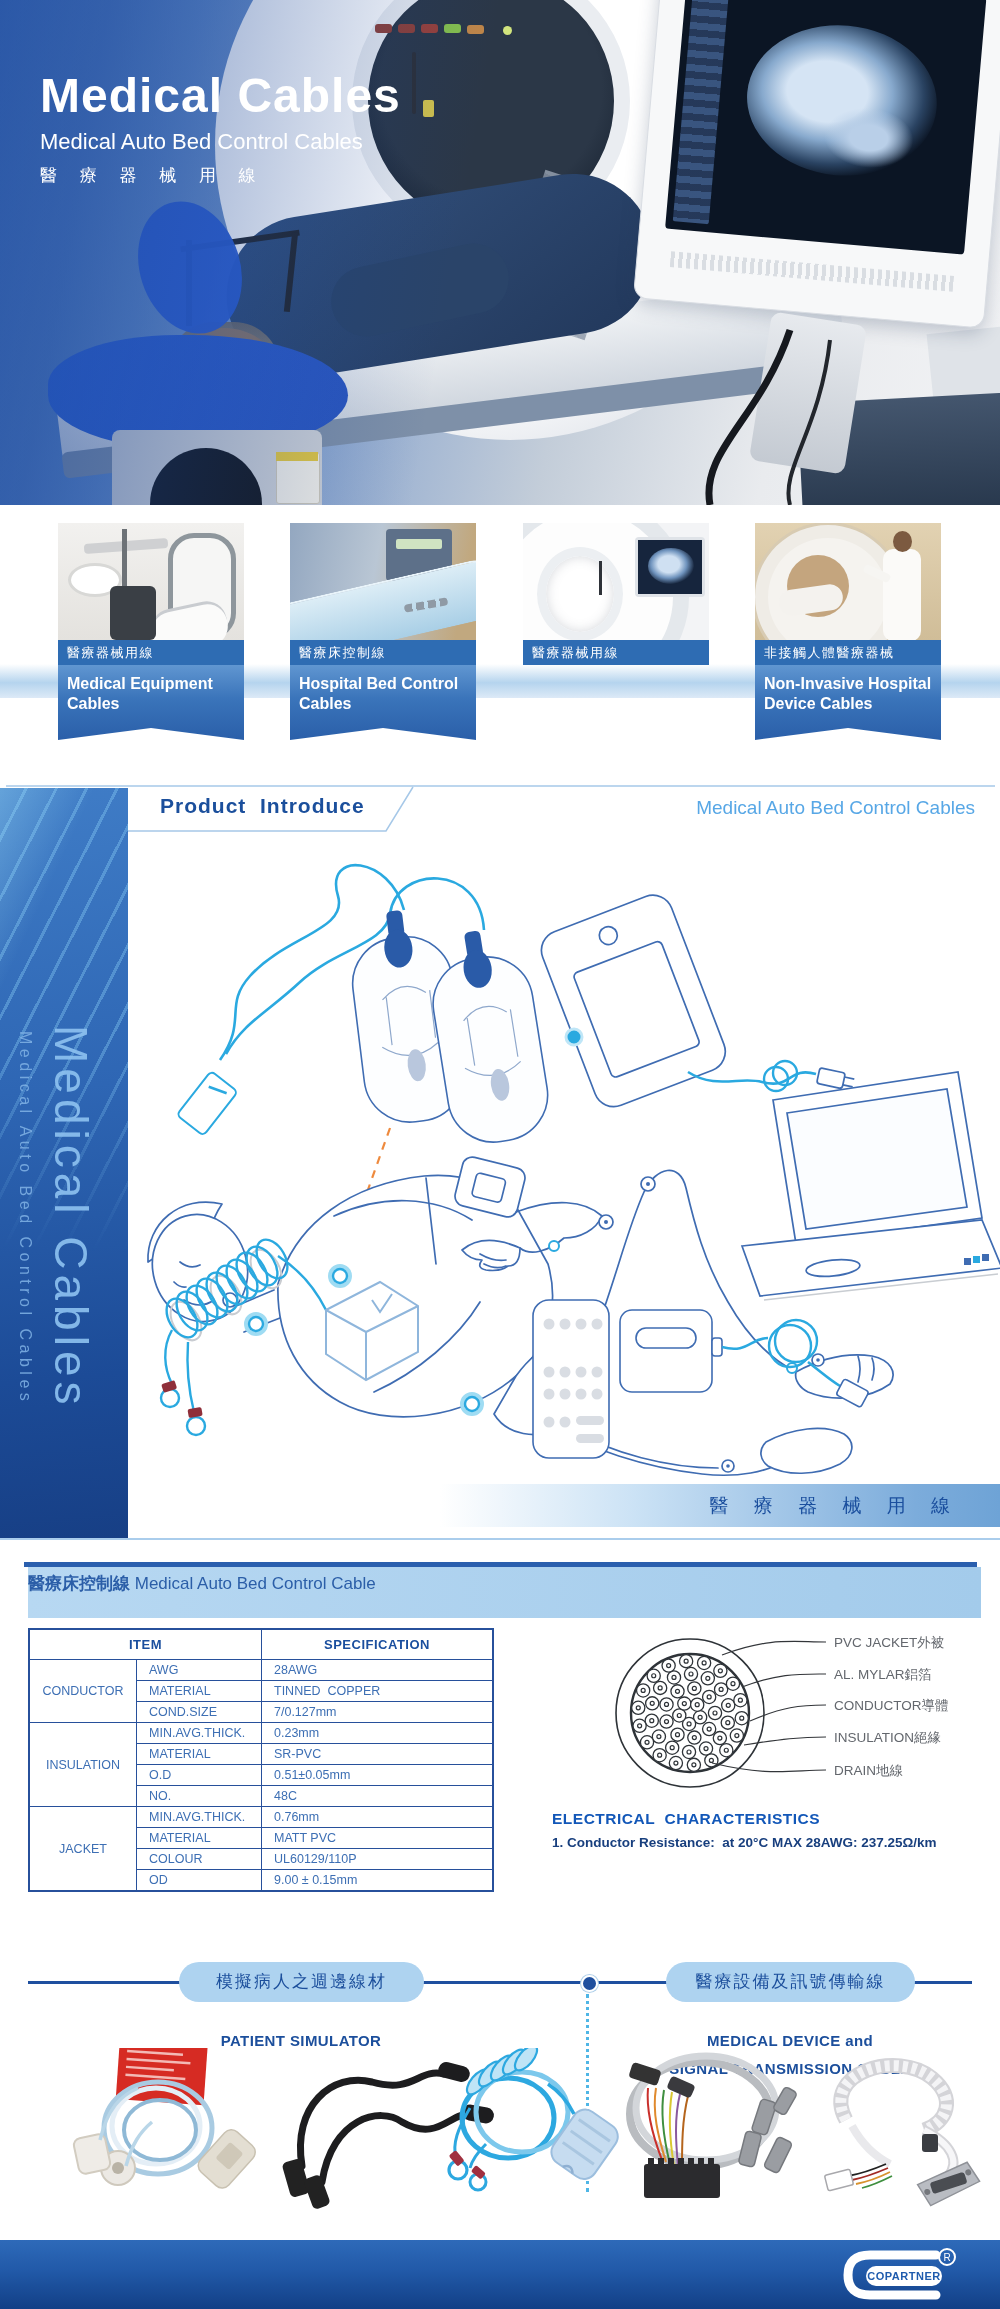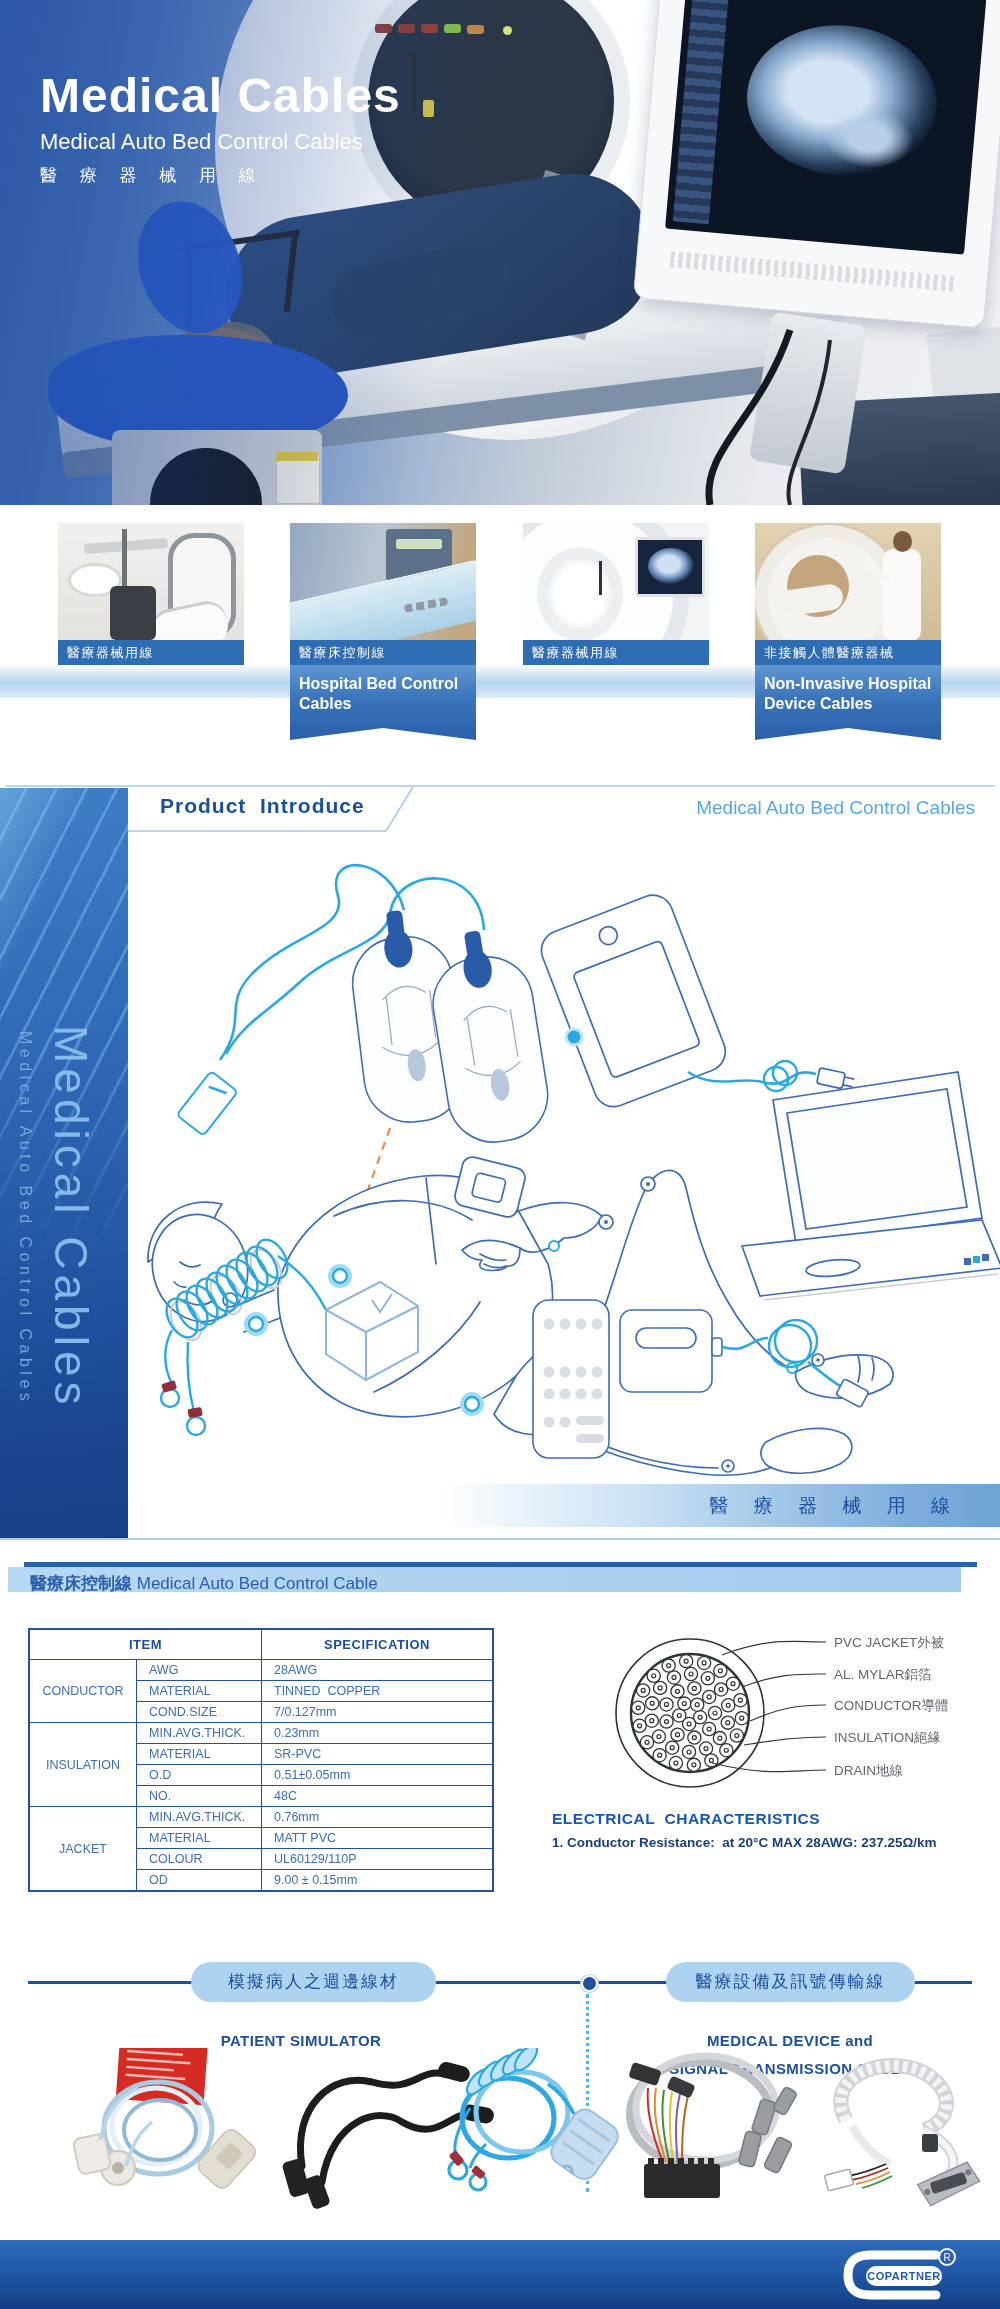--- a/index.html
+++ b/index.html
@@ -128,42 +128,42 @@
   .ph-title{position:absolute;left:160px;top:794px;font-size:21px;font-weight:bold;color:#1b4f9c;letter-spacing:1px;}
   .ph-right{position:absolute;right:25px;top:797px;font-size:19px;color:#57a7e6;}
   .corner-bar{position:absolute;left:440px;top:1484px;width:560px;height:43px;
         background:linear-gradient(90deg,rgba(223,238,250,0) 0%,#cbe2f5 35%,#7cacdb 85%,#6ea3d6 100%);
         text-align:right;line-height:43px;font-size:19px;letter-spacing:10px;color:#1b4f9e;
         padding-right:40px;box-sizing:border-box;}
   .intro-bottom-line{position:absolute;left:0;top:1538px;width:1000px;height:2px;background:#aacdec;}
 
   
   .spec-strip{position:absolute;left:24px;top:1562px;width:953px;height:5px;background:#2a5fae;}
-  .spec-band{position:absolute;left:8px;top:1567px;width:953px;height:25px;
-        background:linear-gradient(90deg,#b7d8f2,#a3cbeb);line-height:33px;padding-left:22px;box-sizing:border-box;
+  .spec-band{position:absolute;left:28px;top:1567px;width:953px;height:51px;
+        background:linear-gradient(90deg,#b7d8f2,#a3cbeb);line-height:33px;box-sizing:border-box;
         font-size:17px;color:#2b5ea8;}
   .spec-band .zh{font-weight:bold;}
   .spec-table{position:absolute;left:28px;top:1628px;border-collapse:collapse;width:466px;
         font-size:12.5px;color:#3d6fb4;}
   .spec-table td,.spec-table th{border:1px solid #27509b;padding:0 0 0 12px;height:20px;text-align:left;}
   .spec-table th{height:29px;text-align:center;font-size:13px;color:#1a4e9e;letter-spacing:.5px;padding:0;}
   .spec-table .group{text-align:center;padding:0;width:106px;}
   .spec-table .item{width:112px;margin-top:33px;}
   .spec-table table,.spec-table{border:2px solid #27509b;}
   .spec-table tr.sub td{border-top:1px solid #7a9ccf;}
   .spec-table tr.gstart td{border-top:1.5px solid #27509b;}
   .diag-svg{position:absolute;left:530px;top:1625px;}
   .elec-title{position:absolute;left:552px;top:1810px;font-size:15.5px;font-weight:bold;color:#1257b8;letter-spacing:.5px;}
   .elec-note{position:absolute;left:552px;top:1835px;font-size:13.5px;font-weight:bold;color:#183f7e;}
 
   
   .bot-line{position:absolute;left:28px;top:1981px;width:944px;height:3px;background:#1e4f9f;}
   .pill{position:absolute;top:1962px;height:40px;border-radius:20px;background:#aed3f0;
         text-align:center;line-height:40px;font-size:17px;letter-spacing:2px;color:#1c4f9c;}
-  .pill-left{left:191px;width:245px;}
+  .pill-left{left:179px;width:245px;}
   .pill-right{left:666px;width:249px;}
   .center-dot{position:absolute;left:581px;top:1975px;width:13px;height:13px;border-radius:50%;
         background:#1f4f9e;border:2px solid #fff;box-shadow:0 0 0 1px #b0d0ea;}
   .dotted-div{position:absolute;left:586px;top:1994px;height:198px;width:0;border-left:3px dotted #4fb6e6;}
   .bot-head{position:absolute;font-size:15px;font-weight:bold;color:#1c4f9c;text-align:center;letter-spacing:.4px;}
   .bh-left{left:151px;top:2032px;width:300px;}
   .bh-r1{left:640px;top:2032px;width:300px;}
   .bh-r2{left:640px;top:2060px;width:300px;}
   .photo-strip{position:absolute;left:0;top:2048px;}
 
@@ -233,20 +233,21 @@
   <div class="card" style="left:58px;">
     <div class="photo c1">
       <div class="c1-tray"></div>
       <div class="c1-pole"></div>
       <div class="c1-bowl"></div>
       <div class="c1-chairback"></div>
       <div class="c1-seat"></div>
       <div class="c1-dark"></div>
     </div>
     <div class="zh-bar">醫療器械用線</div>
+    <div class="ribbon">Medical Equipment Cables</div>
   </div>
 
   <div class="card" style="left:290px;">
     <div class="photo c2">
       <div class="c2-machine"></div>
       <div class="c2-label"></div>
       <div class="c2-bed"></div>
       <div class="c2-ctrl"></div>
     </div>
     <div class="zh-bar">醫療床控制線</div>

